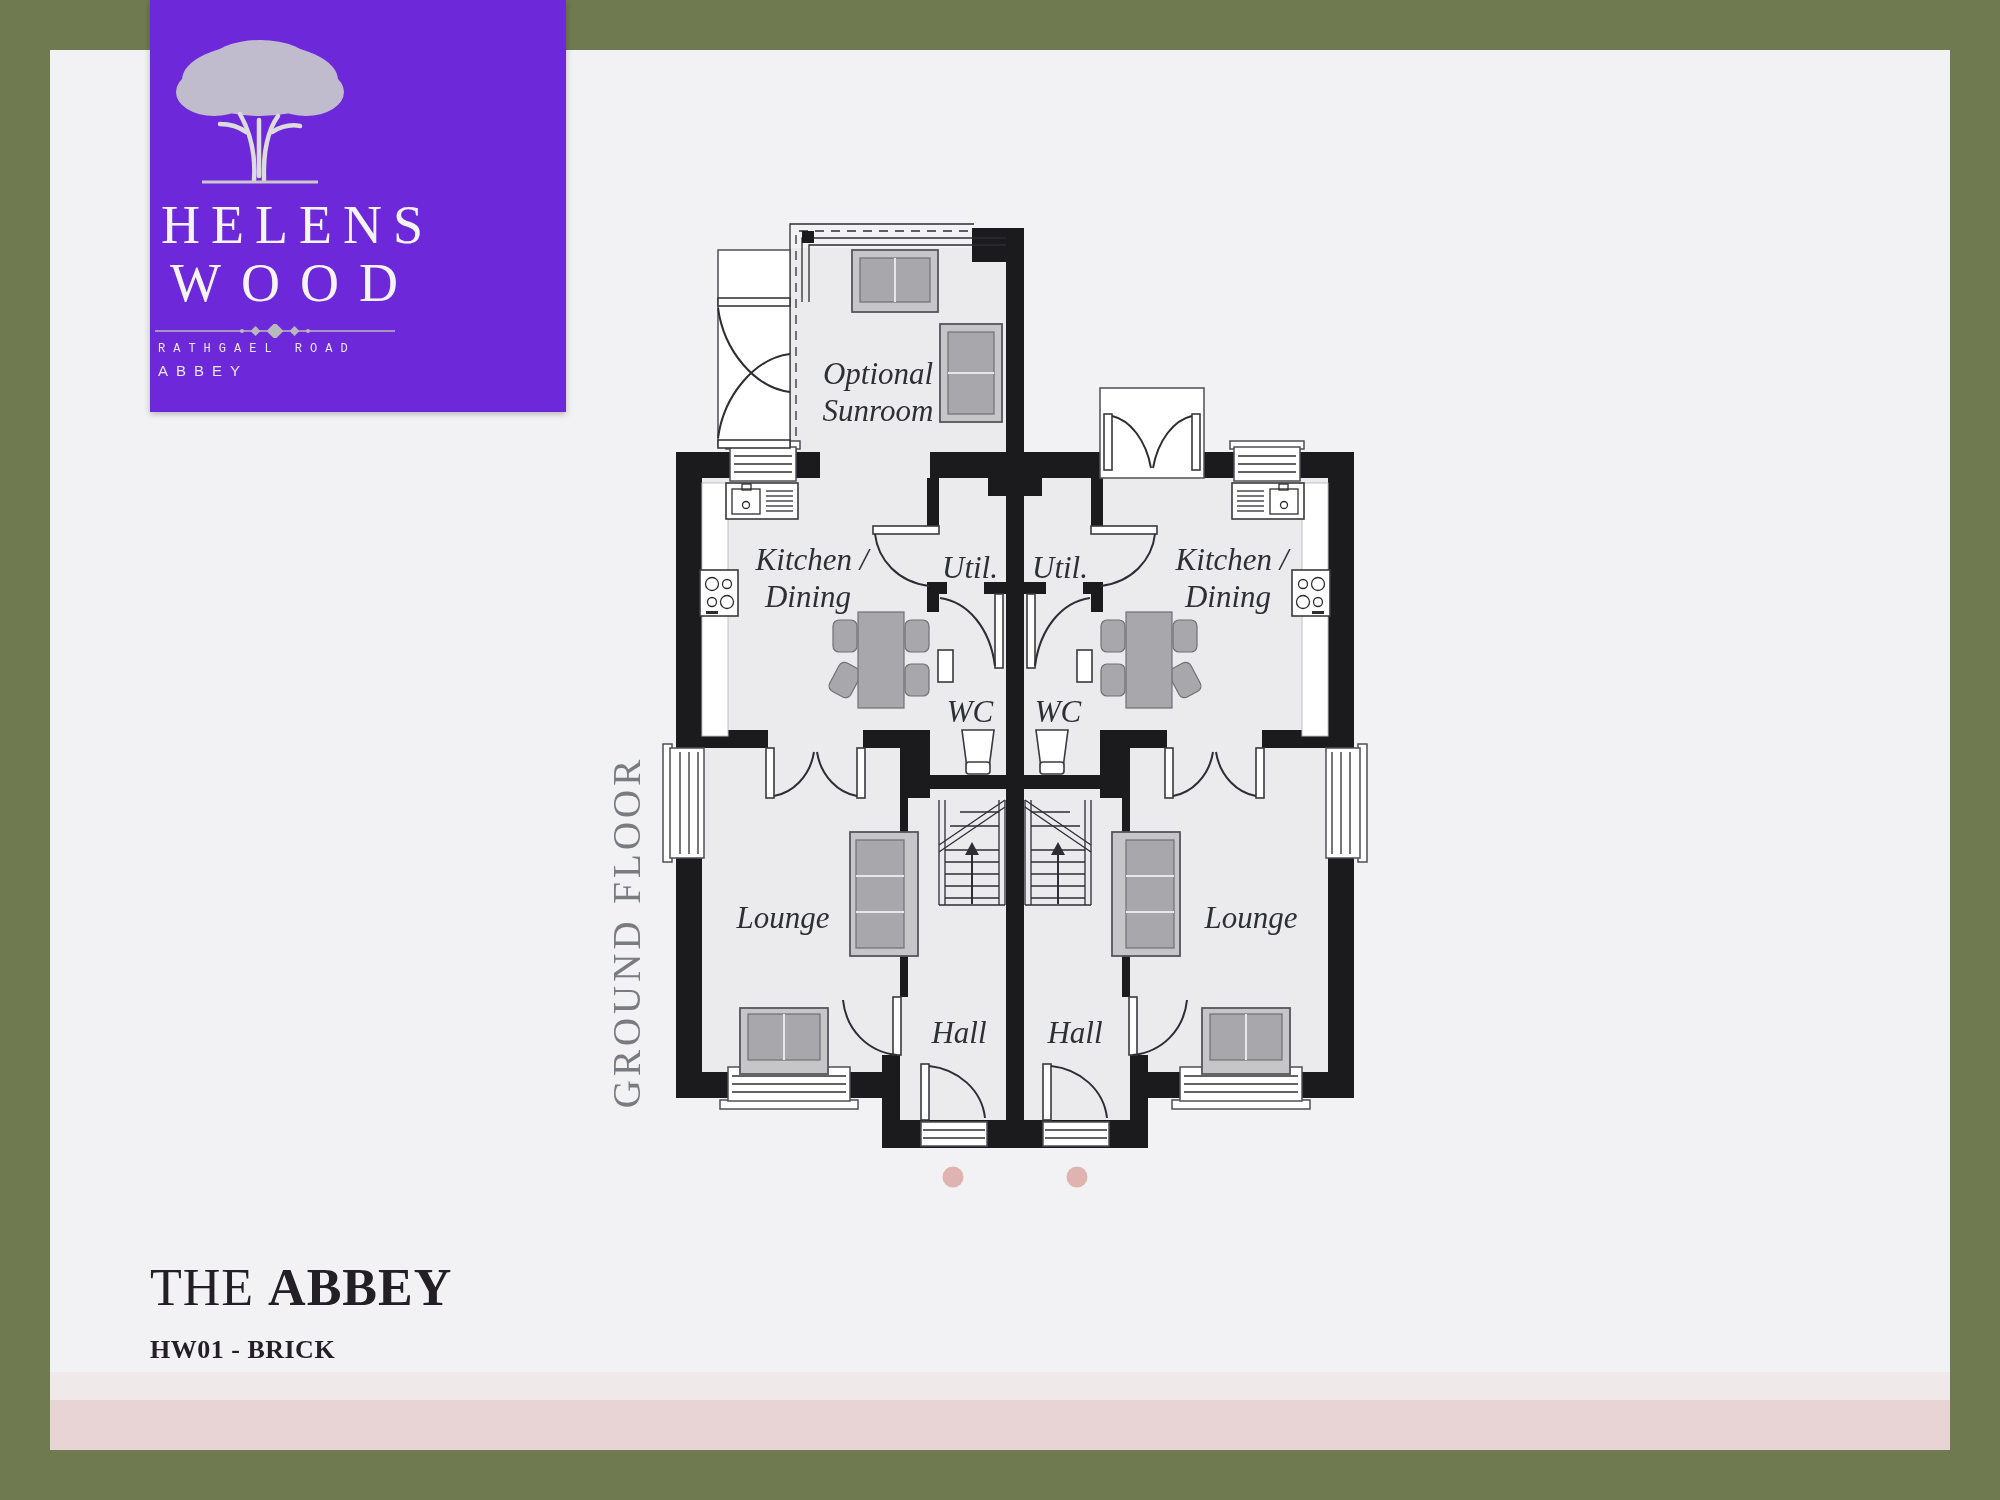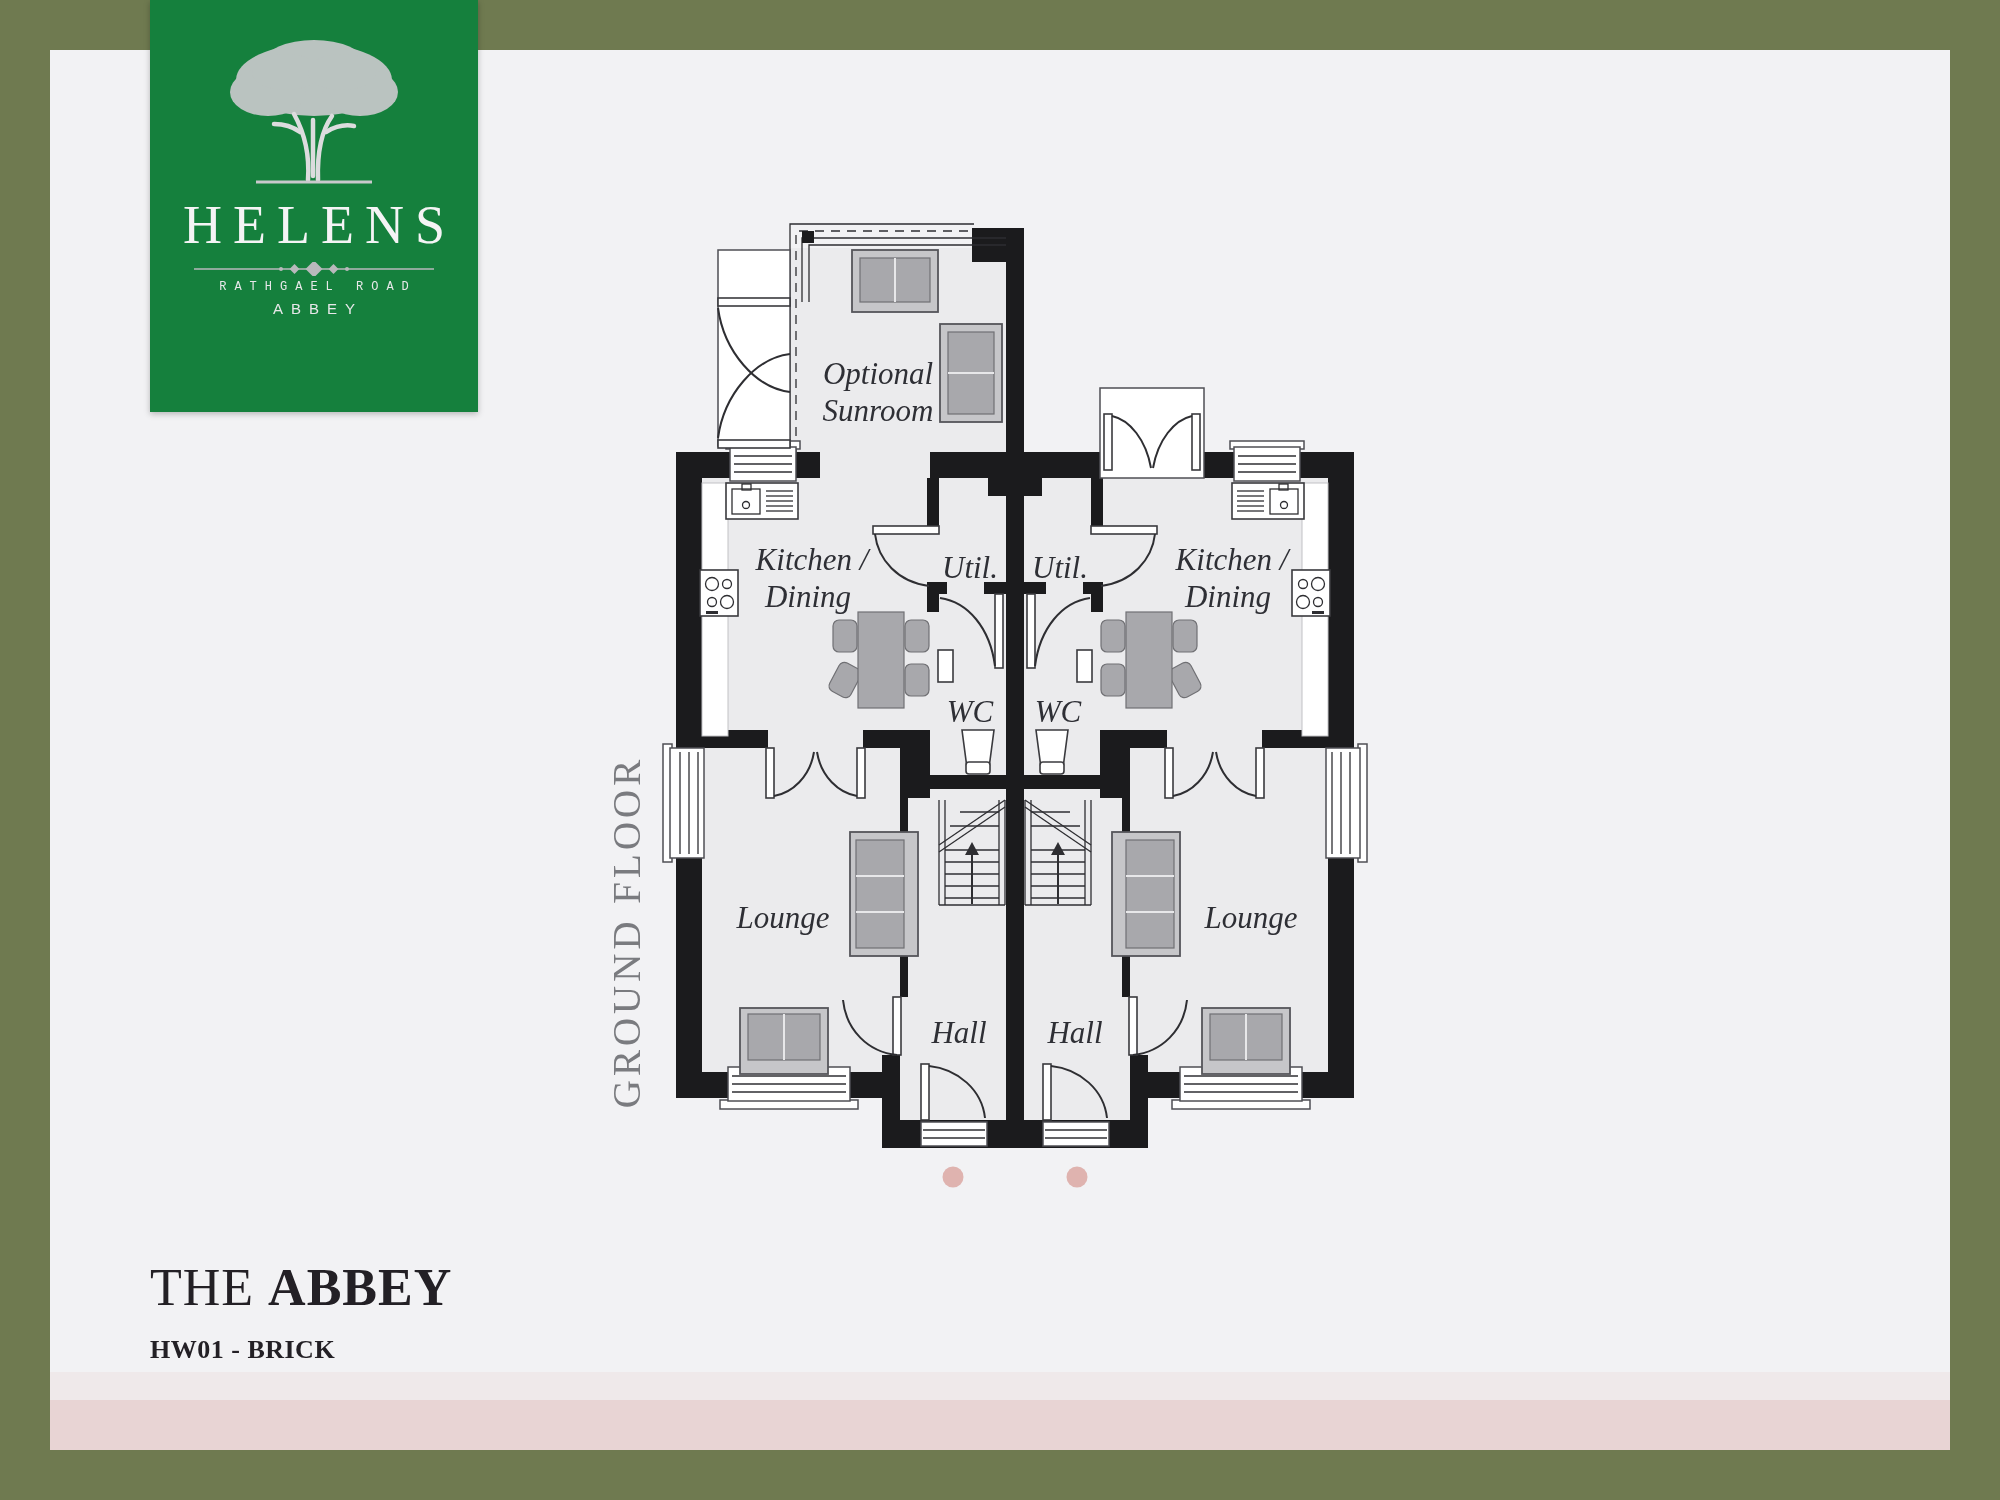--- a/index.html
+++ b/index.html
@@ -8,22 +8,22 @@
     background:#6F7A50;
     font-family:"Liberation Serif", serif;
   }
   .content{
     position:absolute;left:50px;top:50px;width:1900px;height:1400px;
     background:#F2F2F4;
   }
   .band-light{position:absolute;left:0;top:1322px;width:1900px;height:28px;background:#EFE9EA;}
   .band-pink{position:absolute;left:0;top:1350px;width:1900px;height:50px;background:#E8D4D4;}
   .logo{
-    position:absolute;left:150px;top:0;width:328px;height:412px;
-    background:#15803d;color:#F4F4F5;text-align:center;
+    position:absolute;left:150px;top:0;width:416px;height:412px;
+    background:#6d28d9;color:#F4F4F5;
     box-shadow:0 2px 6px rgba(0,0,0,.25);
   }
   .logo .tree{margin-top:28px;}
   .logo .name1{font-size:54px;letter-spacing:11px;line-height:1.0;margin-top:6px;text-indent:11px;}
   .logo .name2{font-size:54px;letter-spacing:20px;line-height:1.15;text-indent:20px;}
   .logo .divider{margin-top:10px;}
   .logo .addr1{font-family:Liberation Mono, monospace;font-size:12px;letter-spacing:8px;color:#E8E8EA;text-indent:8px;}
   .logo .addr2{font-family:"Liberation Sans",sans-serif;font-size:15px;letter-spacing:8px;color:#E8E8EA;margin-top:6px;text-indent:8px;}
   .footer{position:absolute;left:150px;top:1258px;color:#232025;}
   .footer .title{font-size:52px;letter-spacing:1px;}
@@ -65,20 +65,21 @@
         <path d="M104,152 C106,124 100,104 90,86"></path>
         <path d="M114,152 C113,122 118,102 128,88"></path>
         <path d="M109,148 L109,92"></path>
         <path d="M96,104 C88,98 80,96 70,96"></path>
         <path d="M122,104 C132,98 140,96 150,98"></path>
       </g>
       <line x1="52" y1="154" x2="168" y2="154" stroke="#C9C9CC" stroke-width="3"></line>
     </svg>
   </div>
   <div class="name1">HELENS</div>
+  <div class="name2">WOOD</div>
   <div class="divider">
     <svg width="250" height="14" viewBox="0 0 250 14">
       <line x1="5" y1="7" x2="245" y2="7" stroke="#B9B9BC" stroke-width="1.4"></line>
       <rect x="119" y="1" width="12" height="12" transform="rotate(45 125 7)" fill="#B9B9BC"></rect>
       <rect x="102" y="3.5" width="7" height="7" transform="rotate(45 105.5 7)" fill="#B9B9BC"></rect>
       <rect x="141" y="3.5" width="7" height="7" transform="rotate(45 144.5 7)" fill="#B9B9BC"></rect>
       <circle cx="92" cy="7" r="2" fill="#B9B9BC"></circle>
       <circle cx="158" cy="7" r="2" fill="#B9B9BC"></circle>
     </svg>
   </div>

